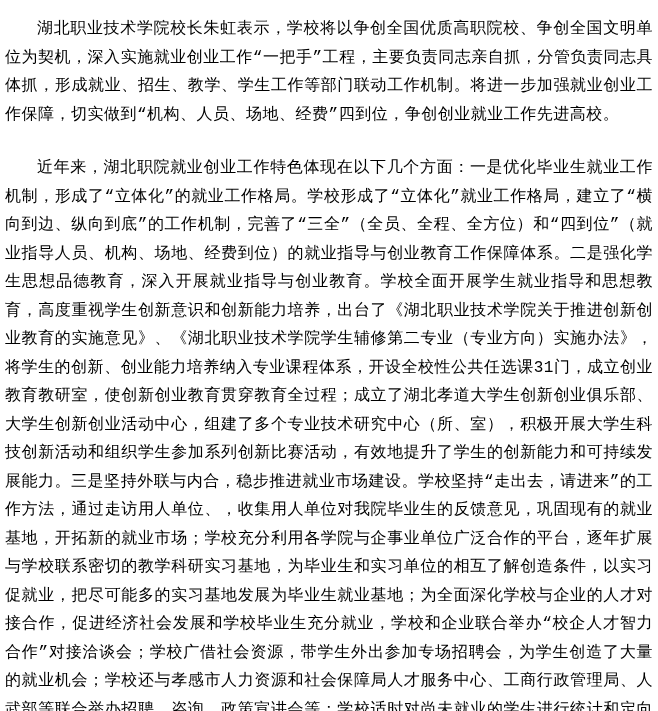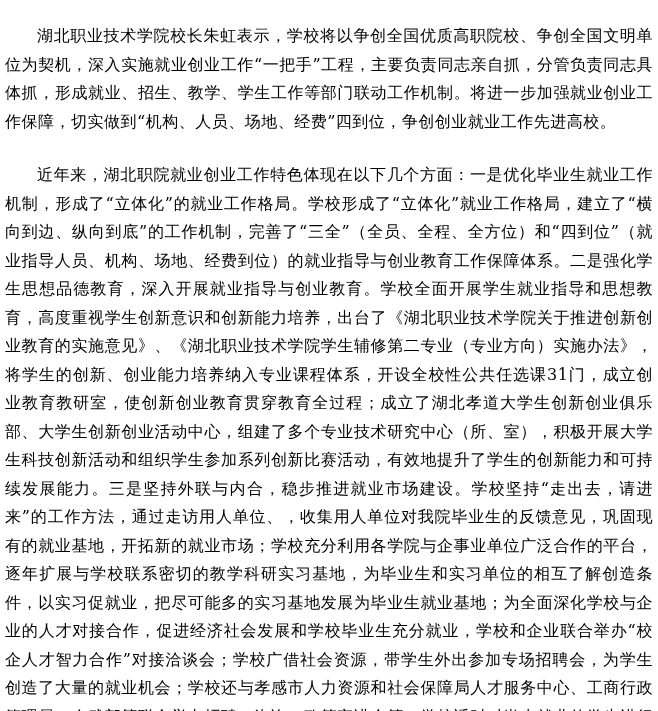--- a/index.html
+++ b/index.html
@@ -16,22 +16,23 @@
     overflow: hidden;
     background: #ffffff;
     color: #000000;
     font-family: "DejaVu Serif", "Liberation Serif", serif;
     font-size: 16px;
     line-height: 28.5px;
     text-align: justify;
     letter-spacing: 0.5px;
   }
   .page p {
-    margin: 18px 0 25px 0;
+    margin: 11px 0 25px 0;
     text-indent: 2em;
+    font-family: Liberation Mono, monospace;
   }
   .page p:last-child {
     margin-bottom: 0;
   }
 </style>
 </head>
 <body>
 
 <div class="page">
   <p>湖北职业技术学院校长朱虹表示，学校将以争创全国优质高职院校、争创全国文明单位为契机，深入实施就业创业工作“一把手”工程，主要负责同志亲自抓，分管负责同志具体抓，形成就业、招生、教学、学生工作等部门联动工作机制。将进一步加强就业创业工作保障，切实做到“机构、人员、场地、经费”四到位，争创创业就业工作先进高校。</p>

